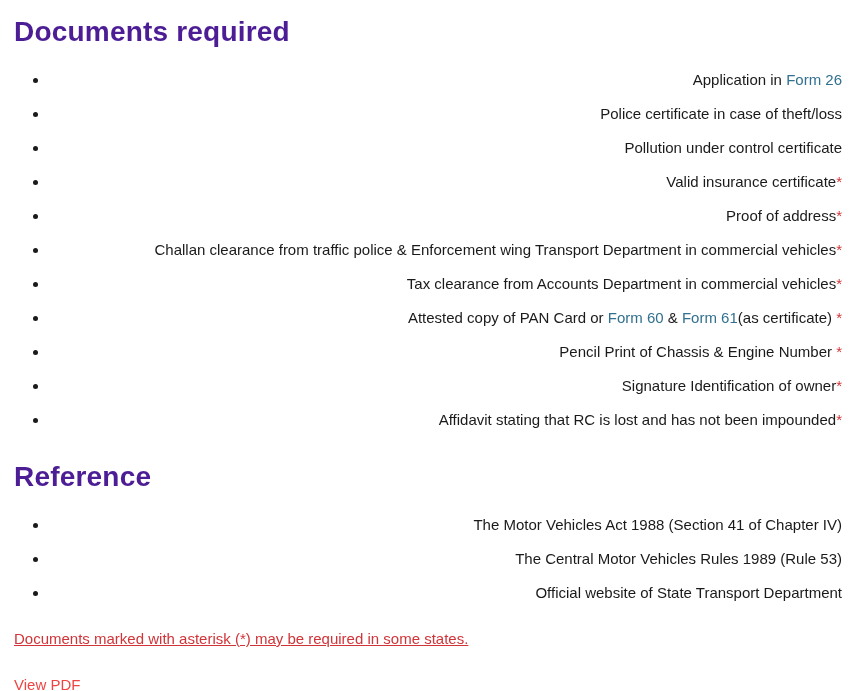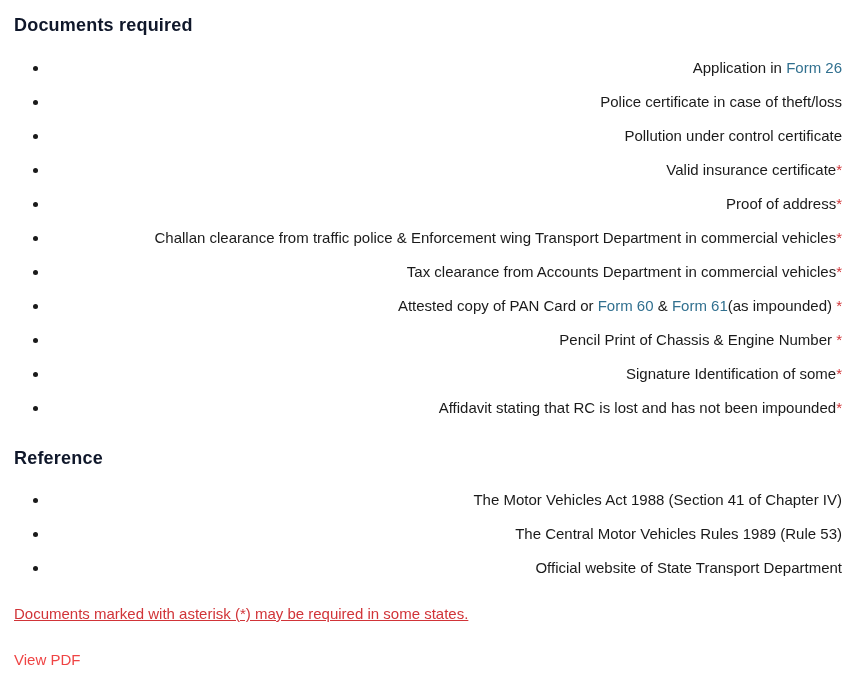--- a/index.html
+++ b/index.html
@@ -11,23 +11,23 @@
   body {
     width: 856px;
     height: 691px;
     padding: 12px 14px 0 14px;
     font-family: "Liberation Sans", sans-serif;
     font-size: 15px;
     color: #1a1a1a;
     overflow: hidden;
   }
   h1.section-heading {
-    font-size: 18px;
+    font-size: 28px;
     font-weight: 700;
-    color: #0f172a;
+    color: #4c1d95;
     margin: 2px 0 21px 0;
     line-height: 1.25;
     letter-spacing: 0.2px;
   }
   h1.section-heading.second {
     margin-top: 30px;
   }
   ul.doc-list {
     margin: 0;
     padding: 0 0 0 35px;
@@ -70,23 +70,23 @@
 <h1 class="section-heading">Documents required</h1>
 
 <ul class="doc-list">
   <li><span>Application in </span><a class="form-link">Form 26</a></li>
   <li><span>Police certificate in case of theft/loss</span></li>
   <li><span>Pollution under control certificate</span></li>
   <li><span>Valid insurance certificate</span><span class="asterisk">*</span></li>
   <li><span>Proof of address</span><span class="asterisk">*</span></li>
   <li><span>Challan clearance from traffic police &amp; Enforcement wing Transport Department in commercial vehicles</span><span class="asterisk">*</span></li>
   <li><span>Tax clearance from Accounts Department in commercial vehicles</span><span class="asterisk">*</span></li>
-  <li><span>Attested copy of PAN Card or </span><a class="form-link">Form 60</a><span> &amp; </span><a class="form-link">Form 61</a><span>(as impounded) </span><span class="asterisk">*</span></li>
+  <li><span>Attested copy of PAN Card or </span><a class="form-link">Form 60</a><span> &amp; </span><a class="form-link">Form 61</a><span>(as certificate) </span><span class="asterisk">*</span></li>
   <li><span>Pencil Print of Chassis &amp; Engine Number </span><span class="asterisk">*</span></li>
-  <li><span>Signature Identification of some</span><span class="asterisk">*</span></li>
+  <li><span>Signature Identification of owner</span><span class="asterisk">*</span></li>
   <li><span>Affidavit stating that RC is lost and has not been impounded</span><span class="asterisk">*</span></li>
 </ul>
 
 <h1 class="section-heading second">Reference</h1>
 
 <ul class="doc-list">
   <li><span>The Motor Vehicles Act 1988 (Section 41 of Chapter IV)</span></li>
   <li><span>The Central Motor Vehicles Rules 1989 (Rule 53)</span></li>
   <li><span>Official website of State Transport Department</span></li>
 </ul>

